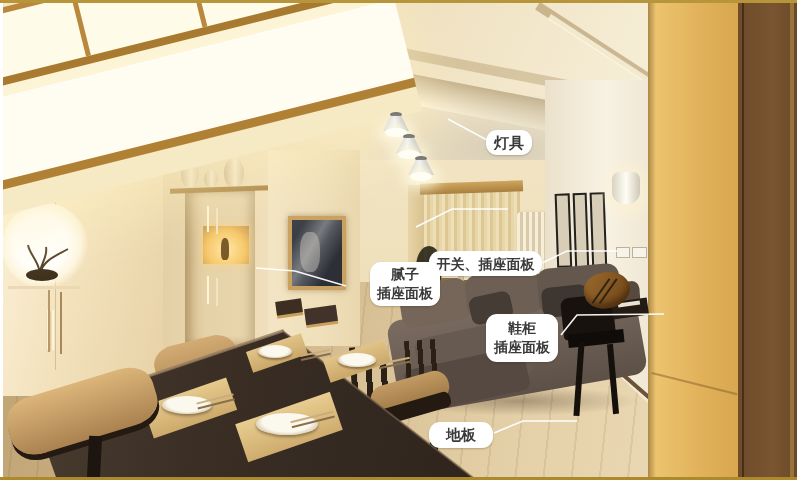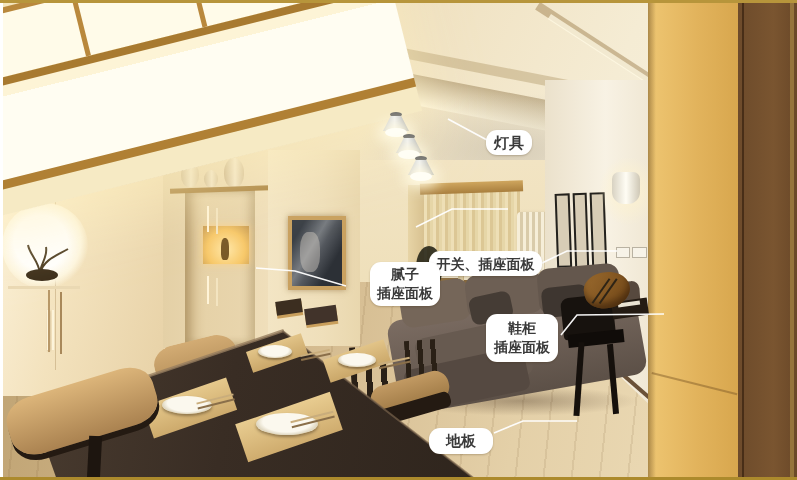--- a/index.html
+++ b/index.html
@@ -202,17 +202,17 @@
   <div class="lbl two" style="left:344px;top:262px;width:70px;height:44px;margin-left:26px;">
     <span>腻子</span>
     <span>插座面板</span>
   </div>
 
   <div class="lbl two" style="left:486px;top:314px;width:72px;height:48px;">
     <span>鞋柜</span>
     <span>插座面板</span>
   </div>
 
-  <div class="lbl one" style="left:429px;top:422px;width:64px;height:26px;margin-top:6px;">
+  <div class="lbl one" style="left:429px;top:422px;width:64px;height:26px;">
     <span>地板</span>
   </div>
 
 </div>
 
 </body></html>

